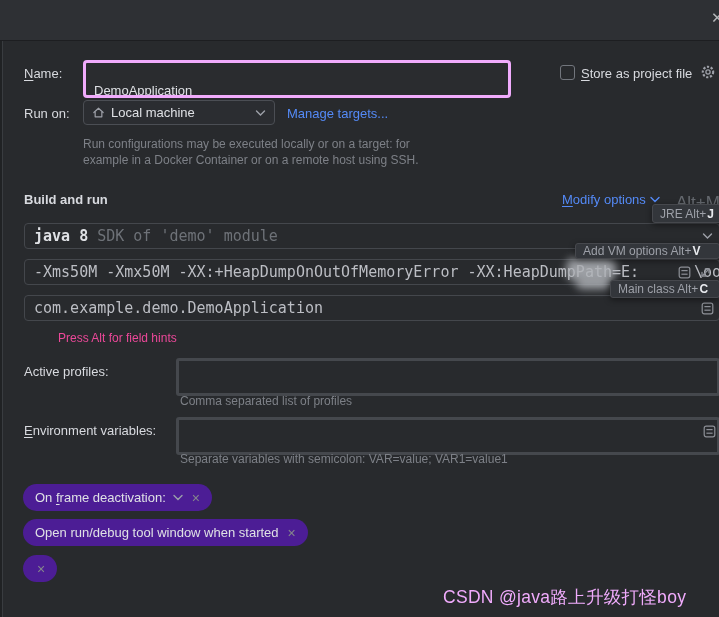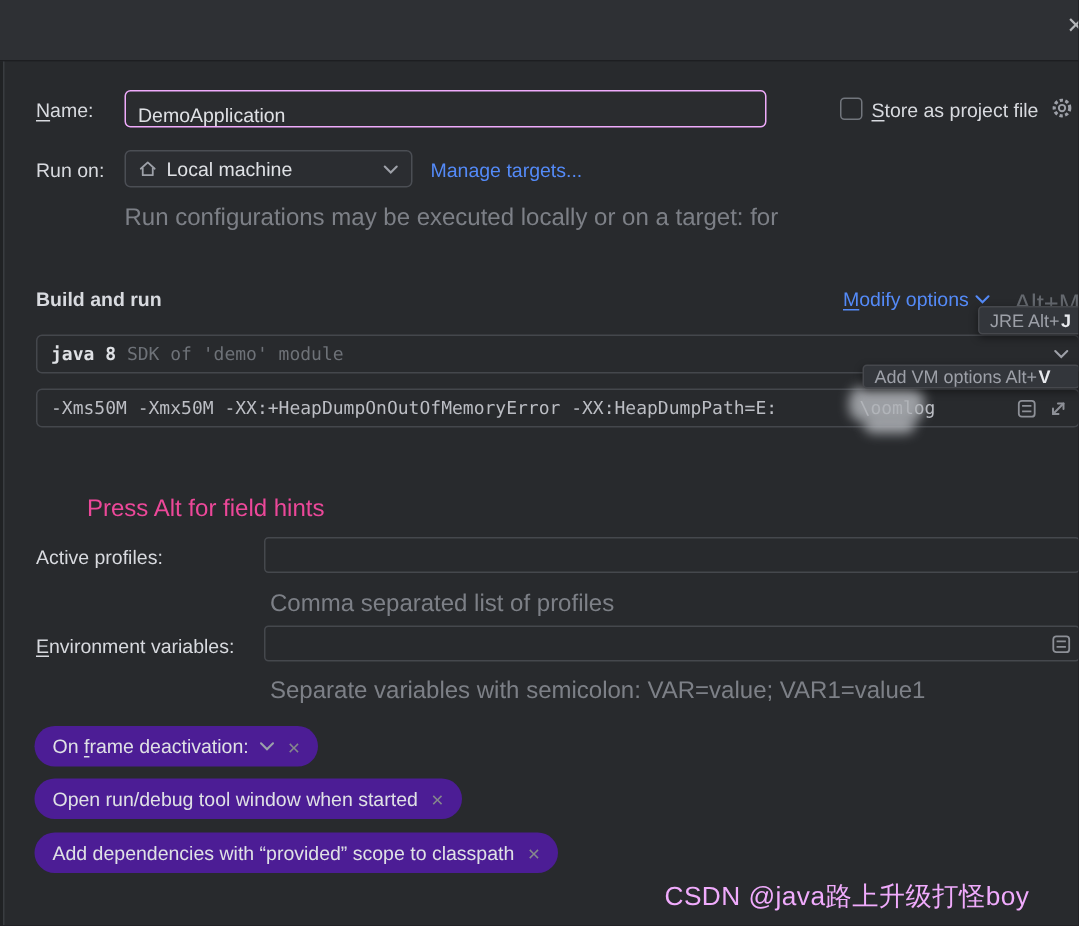--- a/index.html
+++ b/index.html
@@ -12,35 +12,35 @@
   }
   .band { position:absolute; left:0; top:0; width:719px; height:41px;
           background:#2e3034; border-bottom:1px solid #1d1e21; }
   .win-close { position:absolute; left:711px; top:10px; color:#b4b6b9; font-size:15px; line-height:16px; }
   .leftstrip { position:absolute; left:0; top:41px; width:2px; height:576px; background:#202224; }
   .leftline  { position:absolute; left:2px; top:41px; width:1px; height:576px; background:#393c40; }
 
   .abs { position:absolute; }
   .lbl { color:#d8dadf; white-space:nowrap; }
   .u   { text-decoration: underline; text-underline-offset: 2px; }
-  .help { color:#7d8087; font-size:16px; white-space:nowrap; }
+  .help { color:#7d8087; font-size:12px; white-space:nowrap; }
   .link { color:#548af7; white-space:nowrap; cursor:pointer; }
   .dim  { color:#65696f; font-size:17px; }
 
   .input {
-    background:#2a2c2f; border:1px solid #f0abfc; border-radius:4px;
-    line-height:23px; padding:4px 8px; color:#dfe1e5; white-space:nowrap; overflow:hidden;
+    background:#2a2c2f; border:3px solid #f0abfc; border-radius:4px;
+    line-height:23px; padding:16px 8px; color:#dfe1e5; white-space:nowrap; overflow:hidden;
   }
   .select {
     background:#2b2d31; border:1px solid #4b4e54; border-radius:4px;
     display:flex; align-items:center; gap:6px; padding:0 8px; cursor:pointer;
   }
   .mono-field {
     background:#282a2d; border:1px solid #44474c; border-radius:4px;
-    font-family:"DejaVu Sans Mono", monospace; font-size:12px; color:#bcbec4;
+    font-family:"DejaVu Sans Mono", monospace; font-size:15px; color:#bcbec4;
     line-height:24px; padding:0 9px; white-space:nowrap;
   }
   .mono-bold { font-weight:bold; color:#dfe1e5; }
   .mono-hint { color:#6e7278; }
 
   .checkbox { width:15px; height:15px; border:1.6px solid #72767d; border-radius:3px; background:transparent; cursor:pointer; }
 
   .hintbox {
     position:absolute; z-index:7;
     background:#33363b; border:1px solid #46484d; border-radius:3px;
@@ -97,20 +97,21 @@
     </span>
     <span>Local machine</span>
     <span class="icon" style="margin-left:auto;">
       <svg width="11" height="8" viewBox="0 0 11 8">
           <path d="M1.5 2 L5.5 6 L9.5 2" fill="none" stroke="#9da0a8" stroke-width="1.4" stroke-linecap="round"></path>
         </svg>
     </span>
   </div>
   <div class="abs link" style="left:287px; top:106px;">Manage targets...</div>
   <div class="abs help" style="left:83px; top:137px;">Run configurations may be executed locally or on a target: for</div>
+  <div class="abs help" style="left:83px; top:153px;">example in a Docker Container or on a remote host using SSH.</div>
 
   <div class="abs lbl" style="left:24px; top:192px; font-weight:bold;">Build and run</div>
   <div class="abs link" style="left:562px; top:192px; display:flex; align-items:center; gap:4px;">
     <span><span class="u">M</span><span>odify options</span></span>
     <span class="icon">
       <svg width="10" height="7" viewBox="0 0 10 7">
           <path d="M1 1.5 L5 5.5 L9 1.5" fill="none" stroke="#548af7" stroke-width="1.4" stroke-linecap="round"></path>
         </svg>
     </span>
   </div>
@@ -150,21 +151,35 @@
         <line x1="3" y1="10" x2="10" y2="3" stroke="#8d9097" stroke-width="1.3" stroke-linecap="round"></line>
         <path d="M6.3 3 H10 V6.7" fill="none" stroke="#8d9097" stroke-width="1.3" stroke-linecap="round" stroke-linejoin="round"></path>
         <path d="M6.7 10 H3 V6.3" fill="none" stroke="#8d9097" stroke-width="1.3" stroke-linecap="round" stroke-linejoin="round"></path>
       </svg>
     </span>
   </div>
 
   <div class="blur-blob" style="left:566px; top:258px; width:50px; height:23px;"></div>
   <div class="blur-blob" style="left:576px; top:277px; width:34px; height:12px;"></div>
 
-
+  <div class="hintbox" style="left:610px; top:280px; width:110px; height:18px;">
+    <span>Main class Alt+</span>
+      <span class="hintkey">C</span>
+  </div>
+
+  <div class="abs mono-field" style="left:24px; top:295px; width:696px; height:26px; line-height:25px;">
+    <span>com.example.demo.DemoApplication</span>
+    <span class="icon abs" style="left:676px; top:6px;">
+      <svg width="13" height="13" viewBox="0 0 13 13">
+        <rect x="1.2" y="1.2" width="10.6" height="10.6" rx="2" fill="none" stroke="#8d9097" stroke-width="1.2"></rect>
+        <line x1="3.4" y1="4.6" x2="9.6" y2="4.6" stroke="#8d9097" stroke-width="1.2"></line>
+        <line x1="3.4" y1="8.2" x2="9.6" y2="8.2" stroke="#8d9097" stroke-width="1.2"></line>
+      </svg>
+    </span>
+  </div>
 
   <div class="abs help" style="left:24px; top:331px; color:#ec4899;margin-left:34px;">Press Alt for field hints</div>
 
   <div class="abs lbl" style="left:24px; top:364px;">Active profiles:</div>
   <div class="abs input" style="left:176px; top:358px; width:544px; height:24px; border-radius:3px; background:#282a2d; border-color:#45484d;"></div>
   <div class="abs help" style="left:180px; top:394px;">Comma separated list of profiles</div>
 
   <div class="abs lbl" style="left:24px; top:423px;"><span class="u">E</span><span>nvironment variables:</span></div>
   <div class="abs input" style="left:176px; top:417px; width:544px; height:24px; border-radius:3px; background:#282a2d; border-color:#45484d;">
     <span class="icon abs" style="left:524px; top:5px;">
@@ -186,19 +201,18 @@
     </span>
     <span class="x">×</span>
   </div>
 
   <div class="pill" style="left:23px; top:519px;">
     <span>Open run/debug tool window when started</span>
     <span class="x">×</span>
   </div>
 
   <div class="pill" style="left:23px; top:555px;">
-    <span>Add dependencies with “provided” scope to classpath</span>
     <span class="x">×</span>
   </div>
 
   <div class="watermark">CSDN @java路上升级打怪boy</div>
 
 </div>
 
 </body></html>

